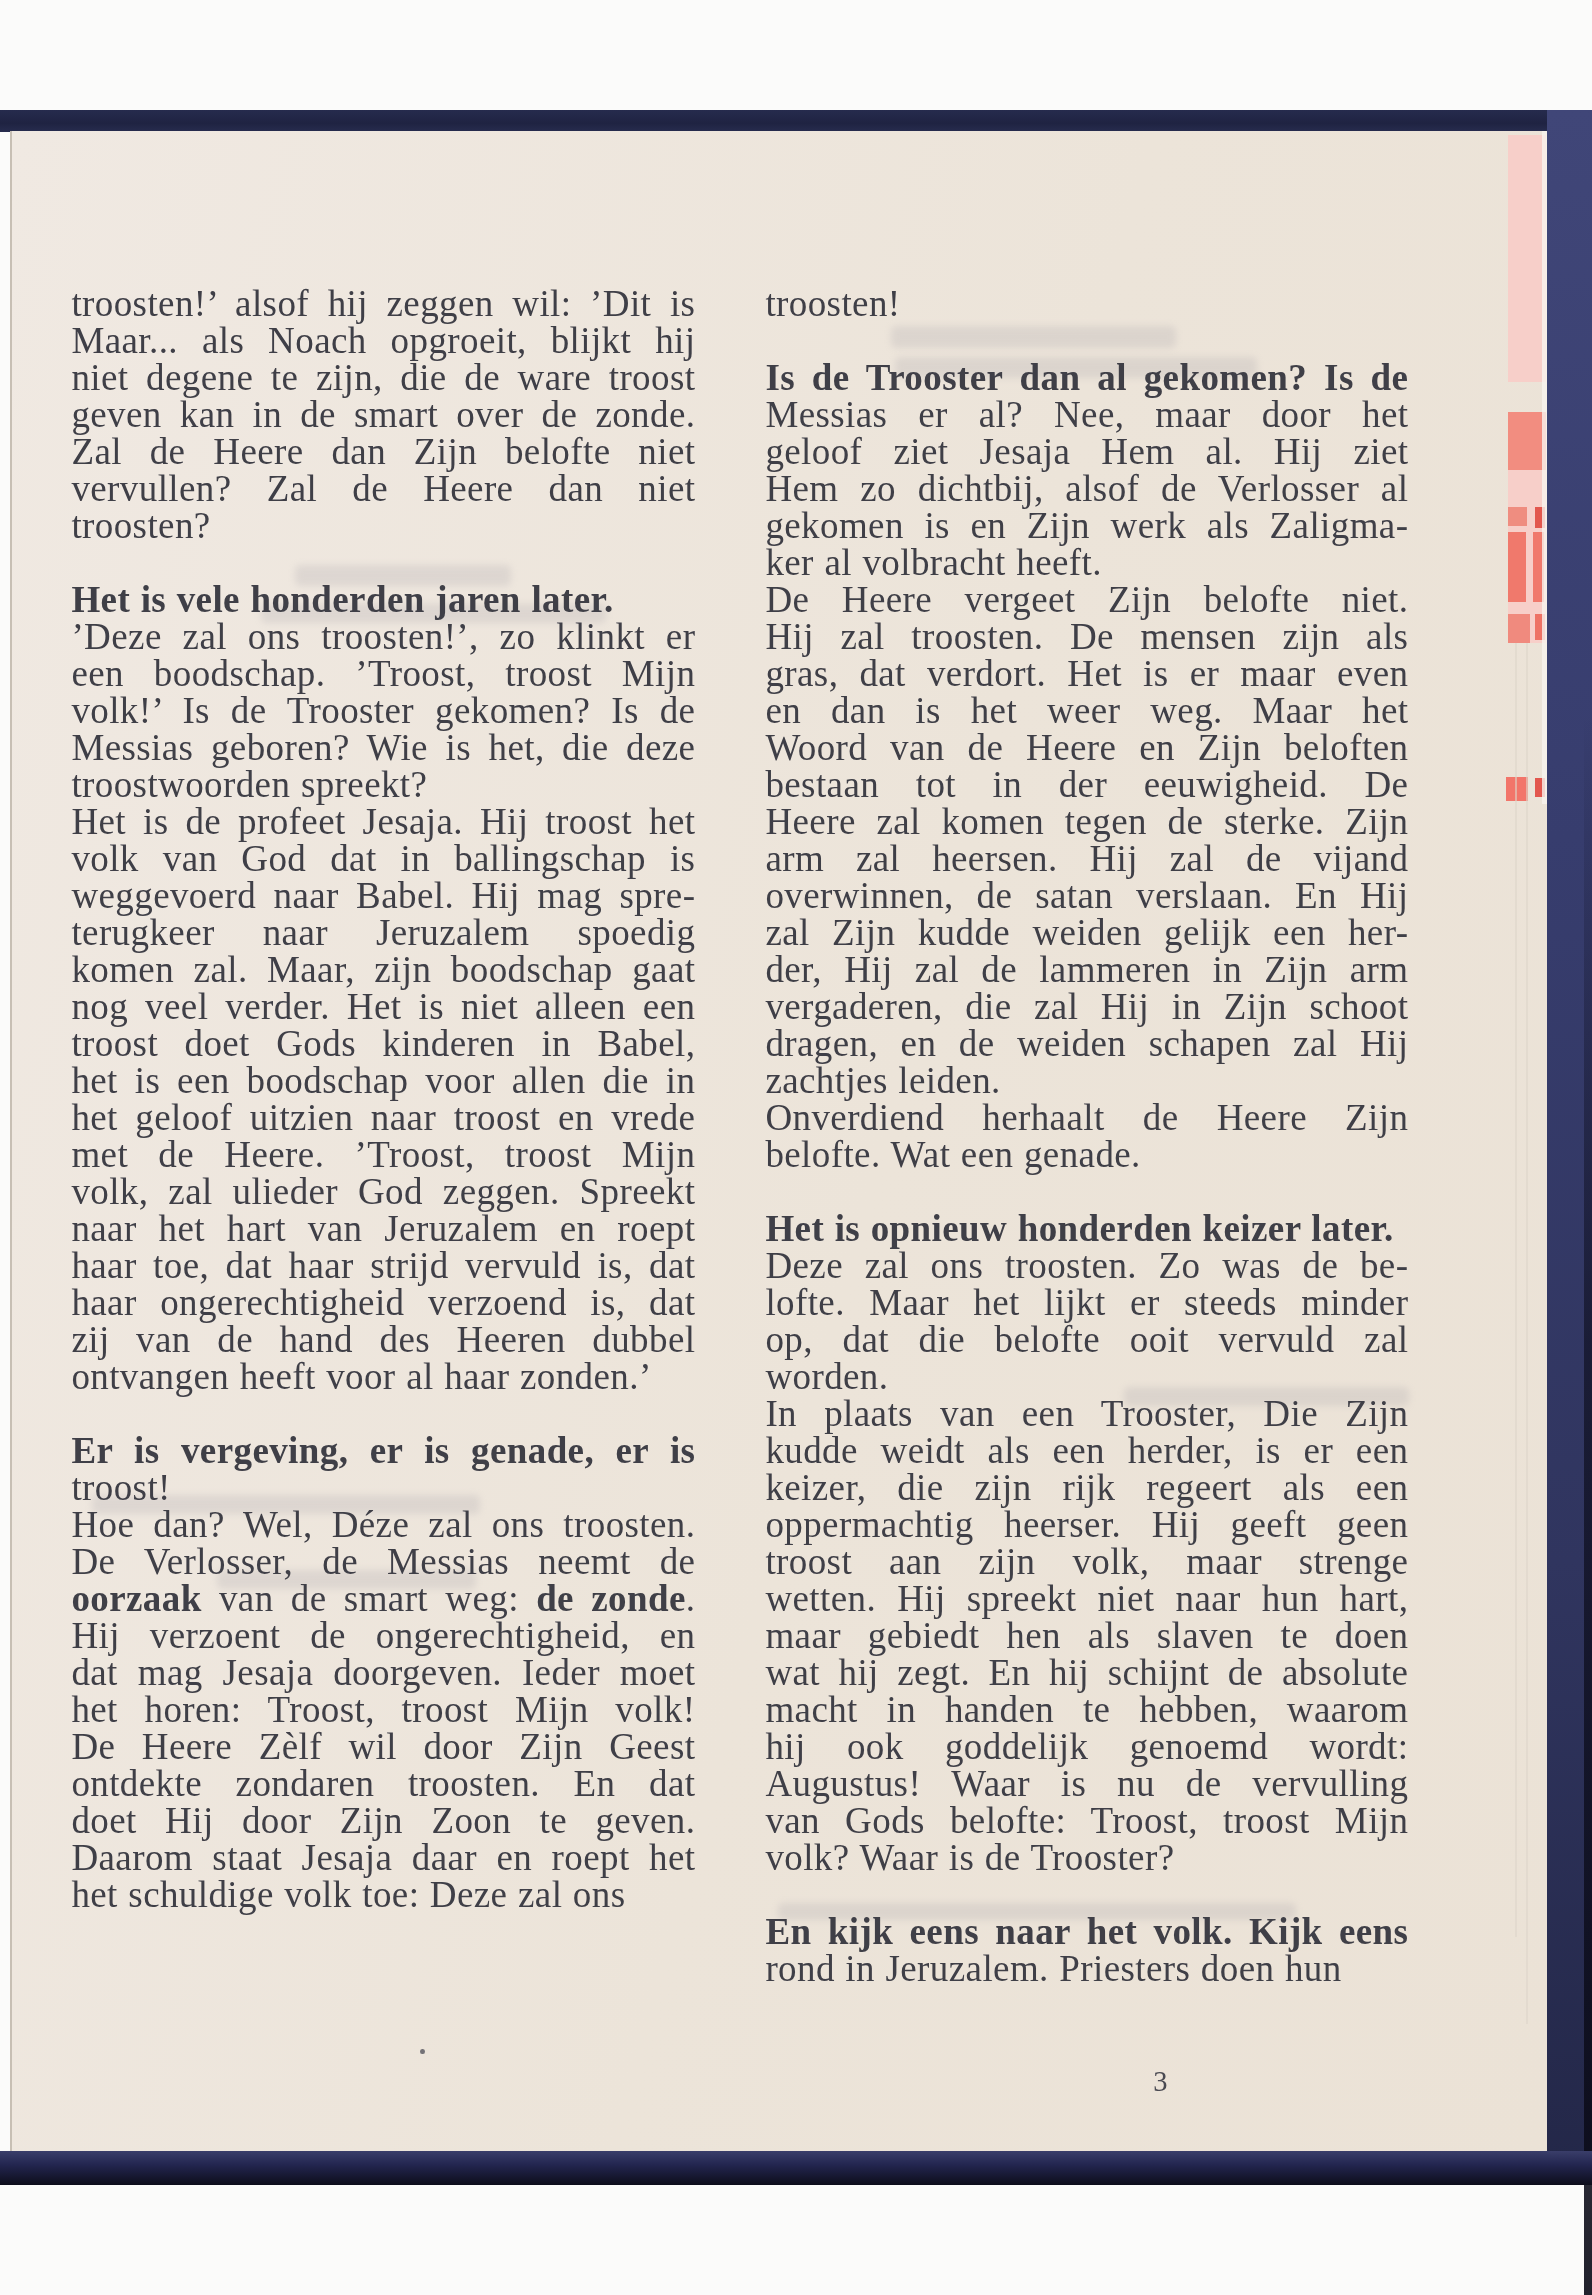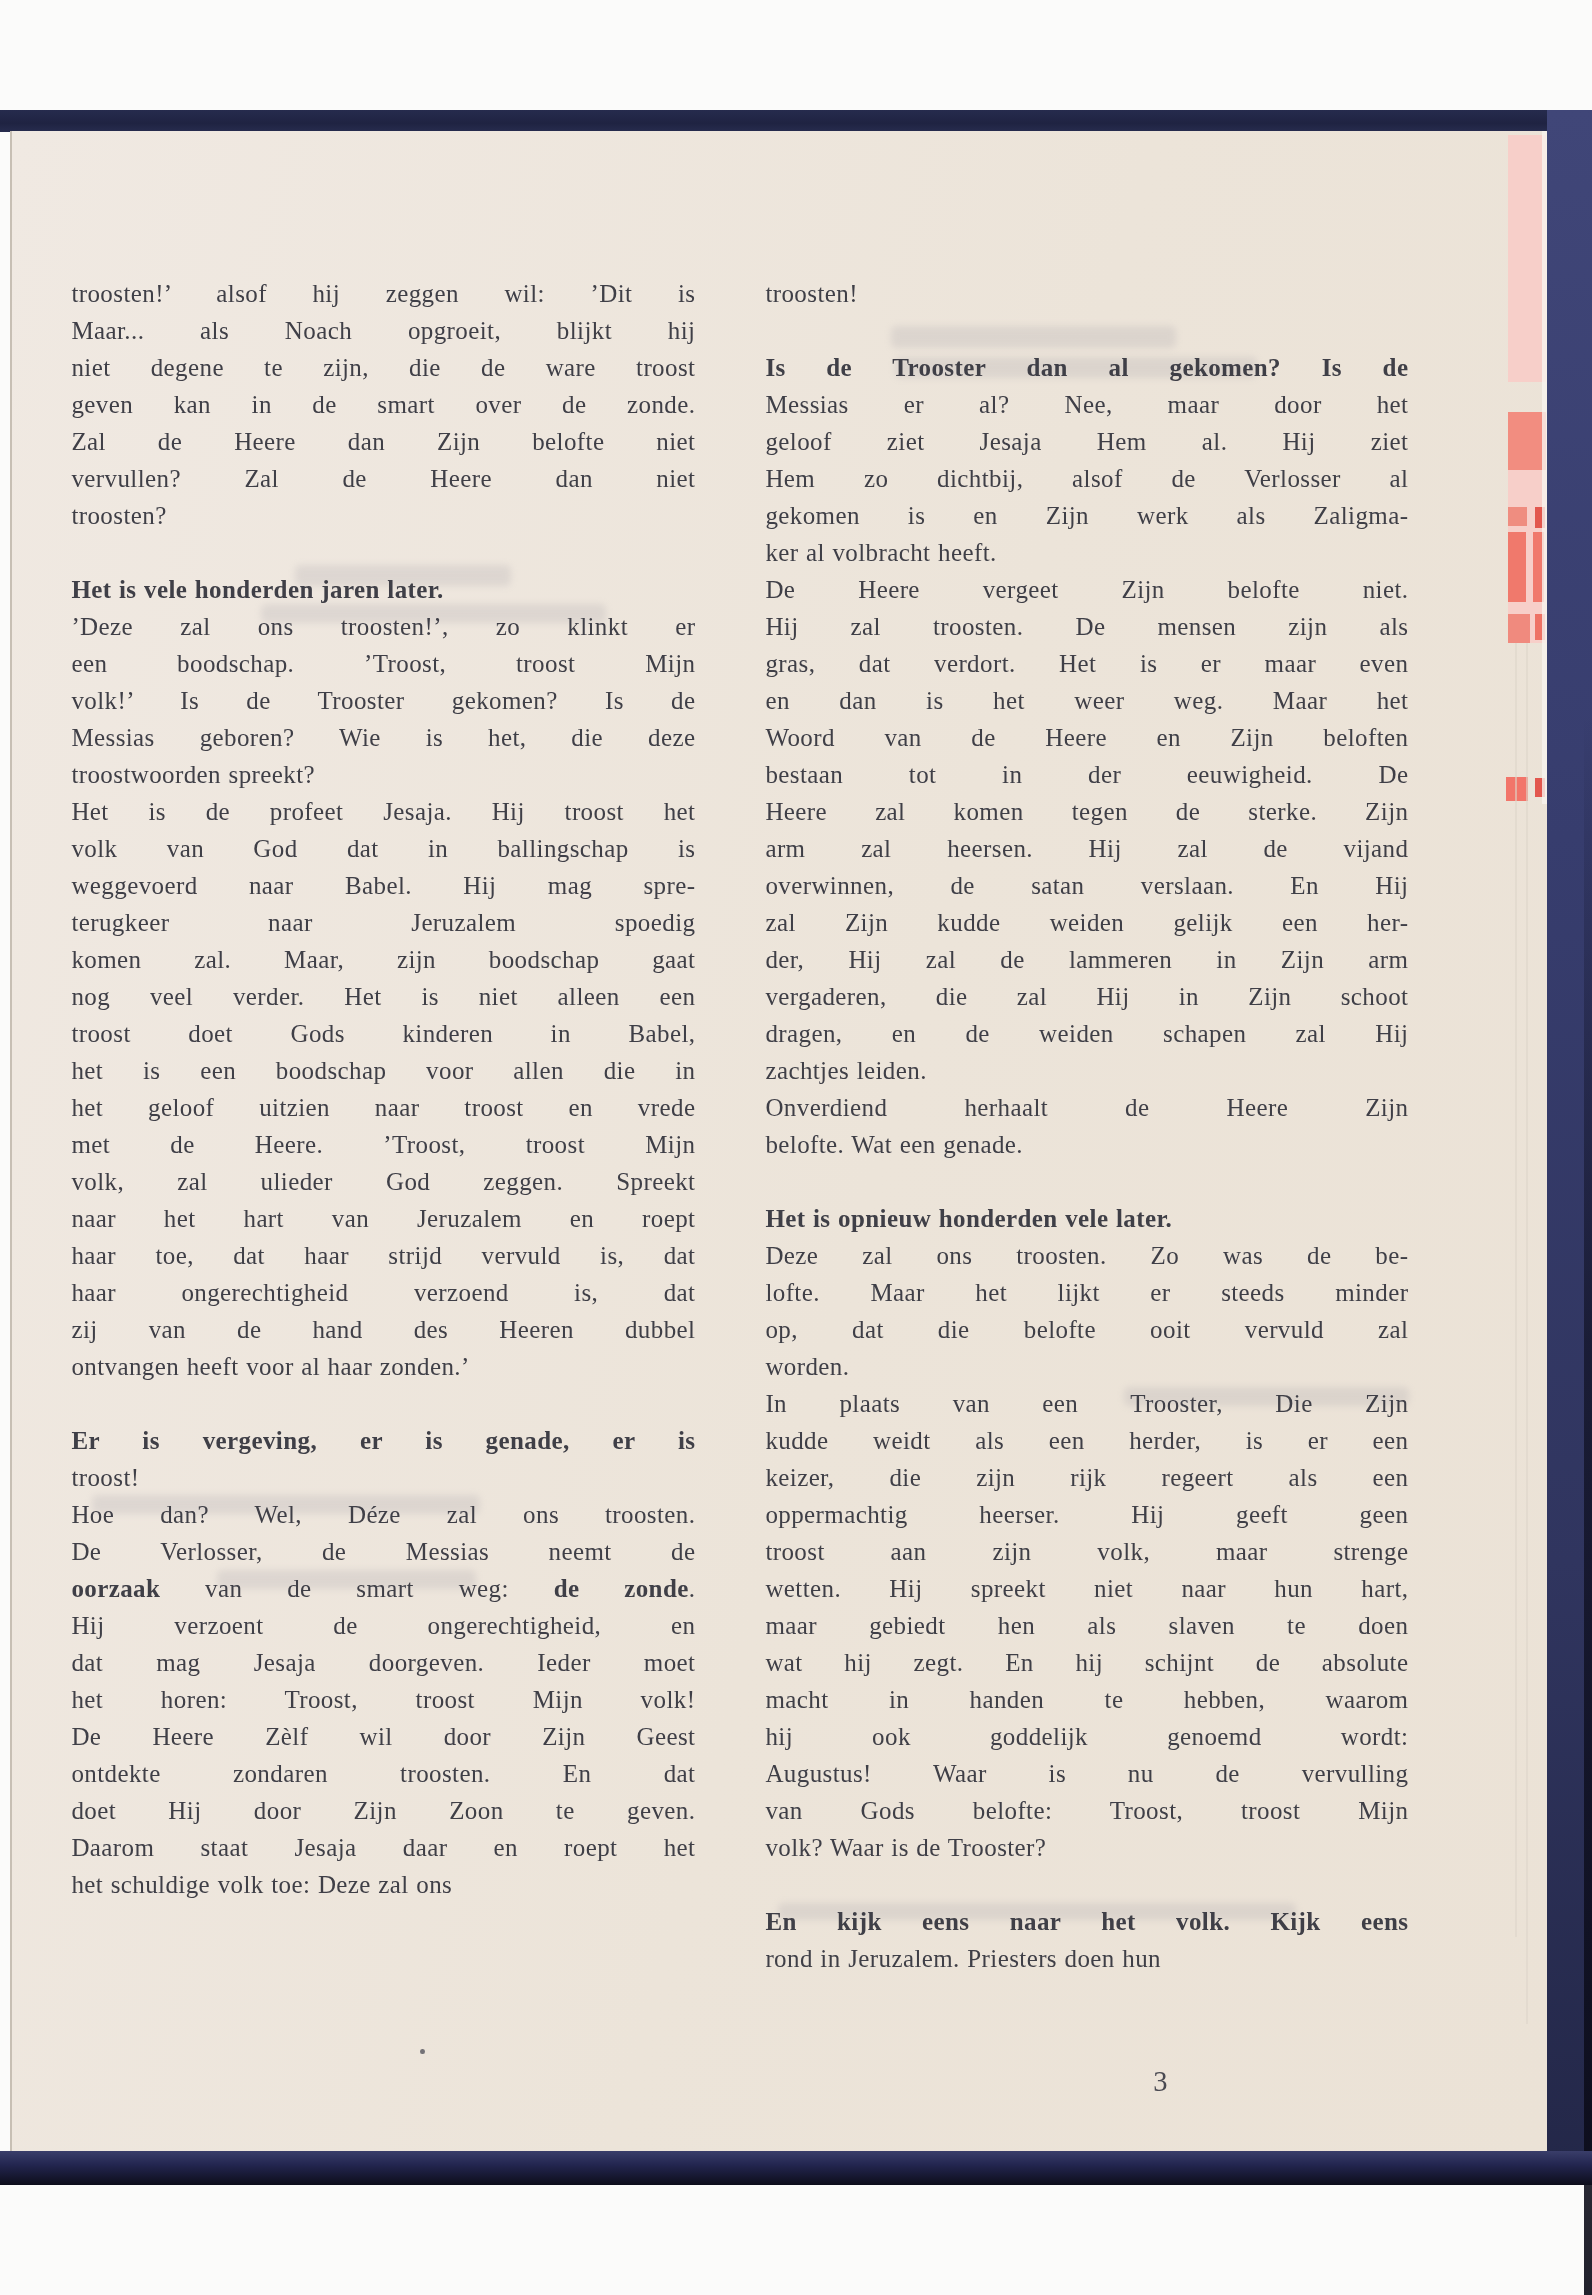--- a/index.html
+++ b/index.html
@@ -46,22 +46,22 @@
   .edge-strip-b{left:1533px;top:532px;width:11.2px;height:70px;background:#f0796c;}
   .edge-block-c{left:1508px;top:614px;width:21.6px;height:28.5px;background:#f08a7e;}
   .edge-dash-c{left:1535px;top:614px;width:9.5px;height:26px;background:#ee7265;}
   .edge-block-d{left:1506px;top:777px;width:22.4px;height:24px;background:#f2756a;}
   .edge-dash-d{left:1535px;top:778px;width:9.5px;height:19px;background:#e2574e;}
   .edge-white-line{left:1542px;top:131px;width:5.2px;height:673px;background:#f7f3ee;opacity:.8;}
   .edge-crease-1{left:1515px;top:643px;width:1.7px;height:1294px;background:#ded5ca;opacity:.6;}
   .edge-crease-2{left:1526px;top:643px;width:1.7px;height:1381px;background:#ded5ca;opacity:.6;}
   
   .col{
-    position:absolute;top:144px;
-    font-size:25px;line-height:37px;
+    position:absolute;top:154px;
+    font-size:37px;line-height:37px;
     color:#3f3f47;letter-spacing:0.4px;word-spacing:0.9px;
   }
   .col-left{left:59px;width:624px;}
   .col-right{left:753px;width:643px;}
   .line{text-align:justify;text-align-last:justify;}
   .line.pl{text-align-last:left;}
   .line.gap{margin-top:37px;font-weight:bold;}
   .line b{font-weight:700;margin-top:21px;}
   .page-number{
     position:absolute;left:1122px;top:1935px;width:52px;
@@ -157,21 +157,21 @@
         <div class="line">Heere zal komen tegen de sterke. Zijn</div>
         <div class="line">arm zal heersen. Hij zal de vijand</div>
         <div class="line">overwinnen, de satan verslaan. En Hij</div>
         <div class="line">zal Zijn kudde weiden gelijk een her-</div>
         <div class="line">der, Hij zal de lammeren in Zijn arm</div>
         <div class="line">vergaderen, die zal Hij in Zijn schoot</div>
         <div class="line">dragen, en de weiden schapen zal Hij</div>
         <div class="line pl">zachtjes leiden.</div>
         <div class="line">Onverdiend herhaalt de Heere Zijn</div>
         <div class="line pl">belofte. Wat een genade.</div>
-        <div class="line pl gap">Het is opnieuw honderden vele later.</div>
+        <div class="line pl gap">Het is opnieuw honderden keizer later.</div>
         <div class="line">Deze zal ons troosten. Zo was de be-</div>
         <div class="line">lofte. Maar het lijkt er steeds minder</div>
         <div class="line">op, dat die belofte ooit vervuld zal</div>
         <div class="line pl">worden.</div>
         <div class="line">In plaats van een Trooster, Die Zijn</div>
         <div class="line">kudde weidt als een herder, is er een</div>
         <div class="line">keizer, die zijn rijk regeert als een</div>
         <div class="line">oppermachtig heerser. Hij geeft geen</div>
         <div class="line">troost aan zijn volk, maar strenge</div>
         <div class="line">wetten. Hij spreekt niet naar hun hart,</div>

